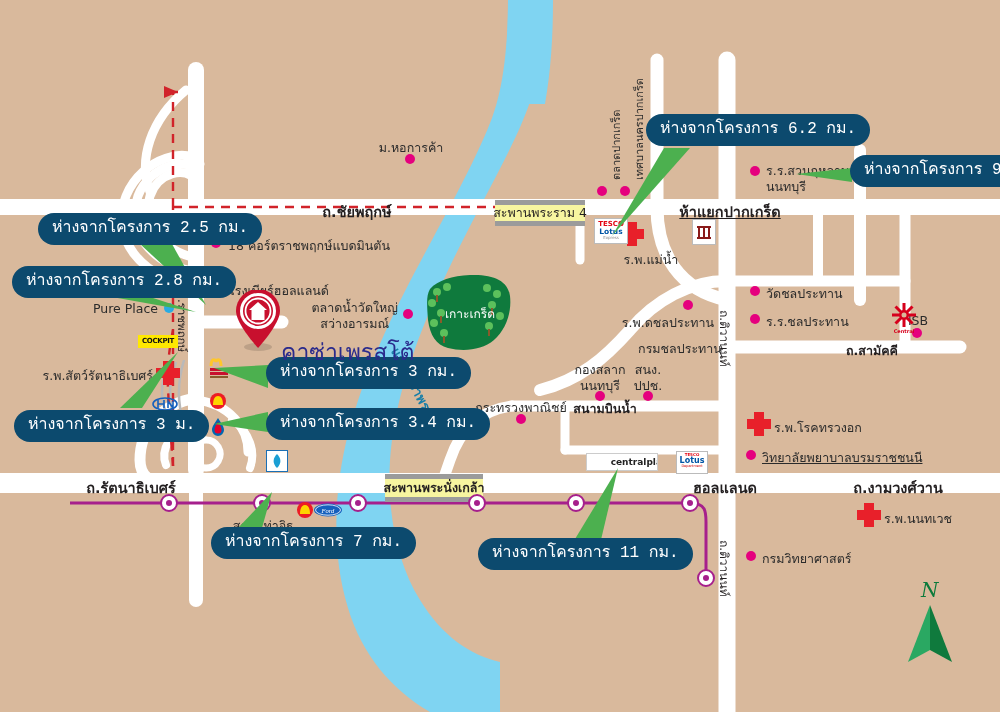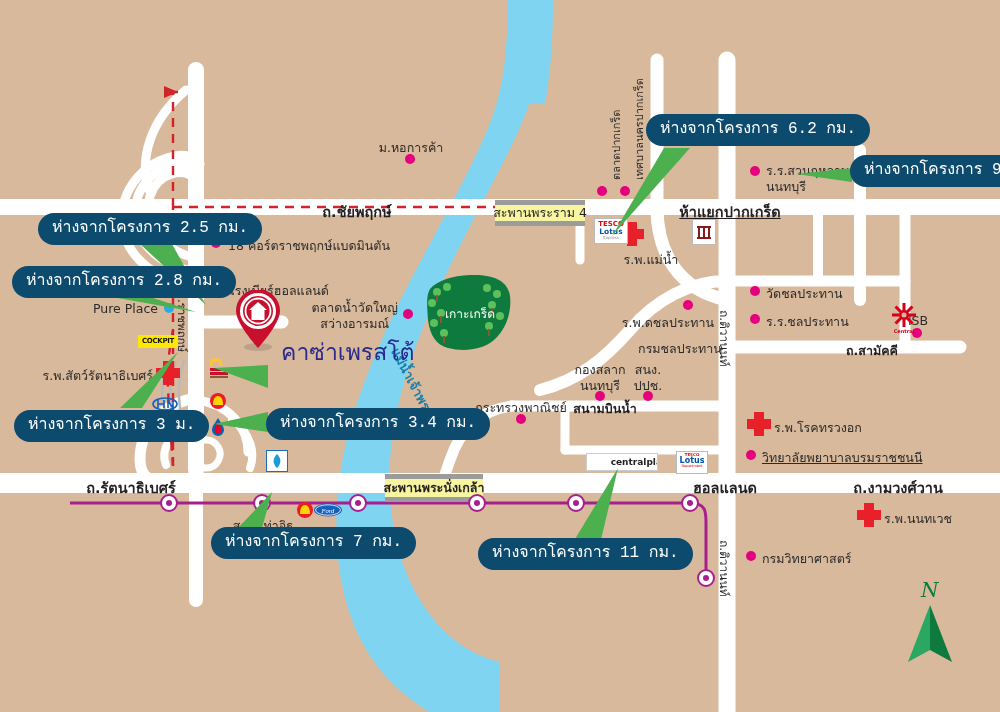--- a/index.html
+++ b/index.html
@@ -434,20 +434,21 @@
       <path d="M664 148 L 612 236 L 690 148 Z"></path>
       <path d="M852 168 L 796 174 L 852 182 Z"></path>
       <path d="M238 528 L 272 492 L 262 528 Z"></path>
       <path d="M572 544 L 618 468 L 600 544 Z"></path>
     </g>
   </svg>
 
   <div class="callout" style="left:38px;top:213px;">ห่างจากโครงการ 2.5 กม.</div>
   <div class="callout" style="left:12px;top:266px;">ห่างจากโครงการ 2.8 กม.</div>
   <div class="callout" style="left:14px;top:410px;">ห่างจากโครงการ 3 ม.</div>
+  <div class="callout" style="left:266px;top:357px;">ห่างจากโครงการ 3 กม.</div>
   <div class="callout" style="left:266px;top:408px;">ห่างจากโครงการ 3.4 กม.</div>
   <div class="callout" style="left:646px;top:114px;">ห่างจากโครงการ 6.2 กม.</div>
   <div class="callout" style="left:850px;top:155px;">ห่างจากโครงการ 9.9 กม.</div>
   <div class="callout" style="left:211px;top:527px;">ห่างจากโครงการ 7 กม.</div>
   <div class="callout" style="left:478px;top:538px;">ห่างจากโครงการ 11 กม.</div>
 
   <div class="abs" style="left:232px;top:290px;z-index:45;">
     <svg width="52" height="62" viewBox="0 0 52 62">
       <ellipse cx="26" cy="57" rx="14" ry="4" fill="#00000022"></ellipse>
       <path d="M26 58 C26 58 4 34 4 21 A22 22 0 0 1 48 21 C48 34 26 58 26 58 Z" fill="#c8102e"></path>

